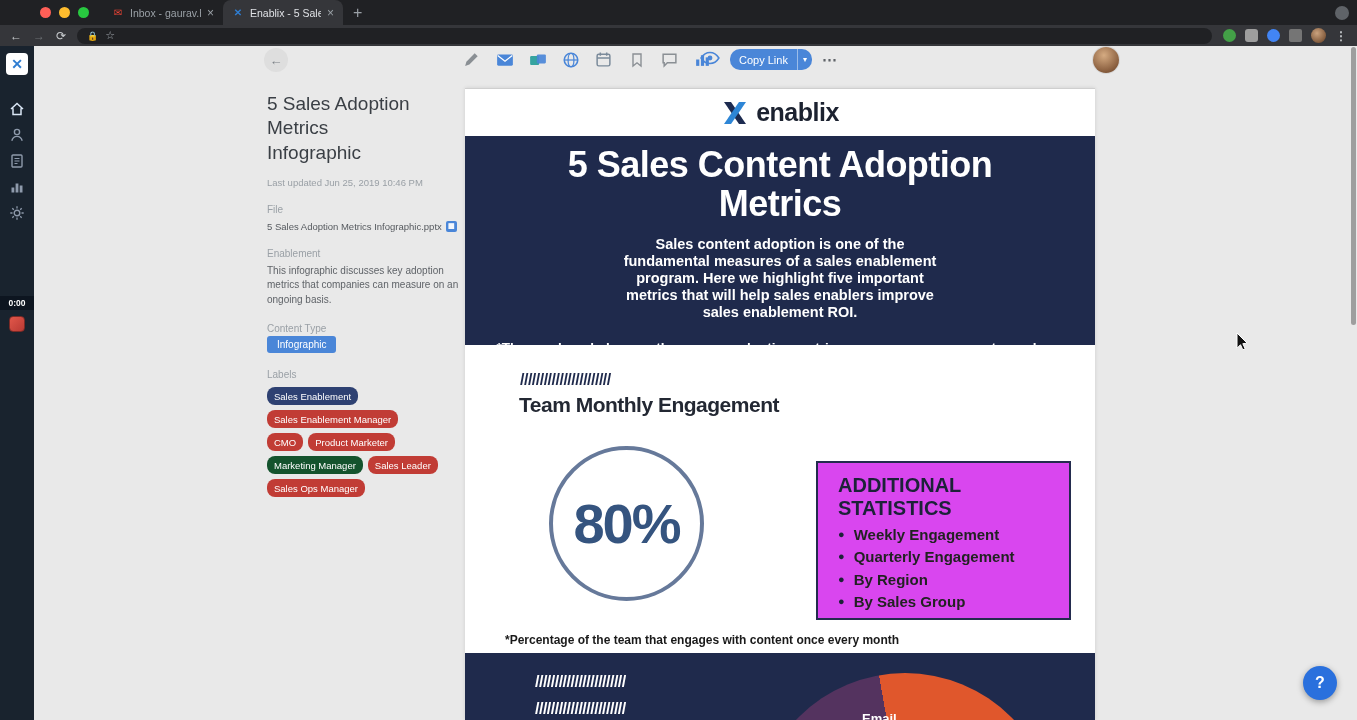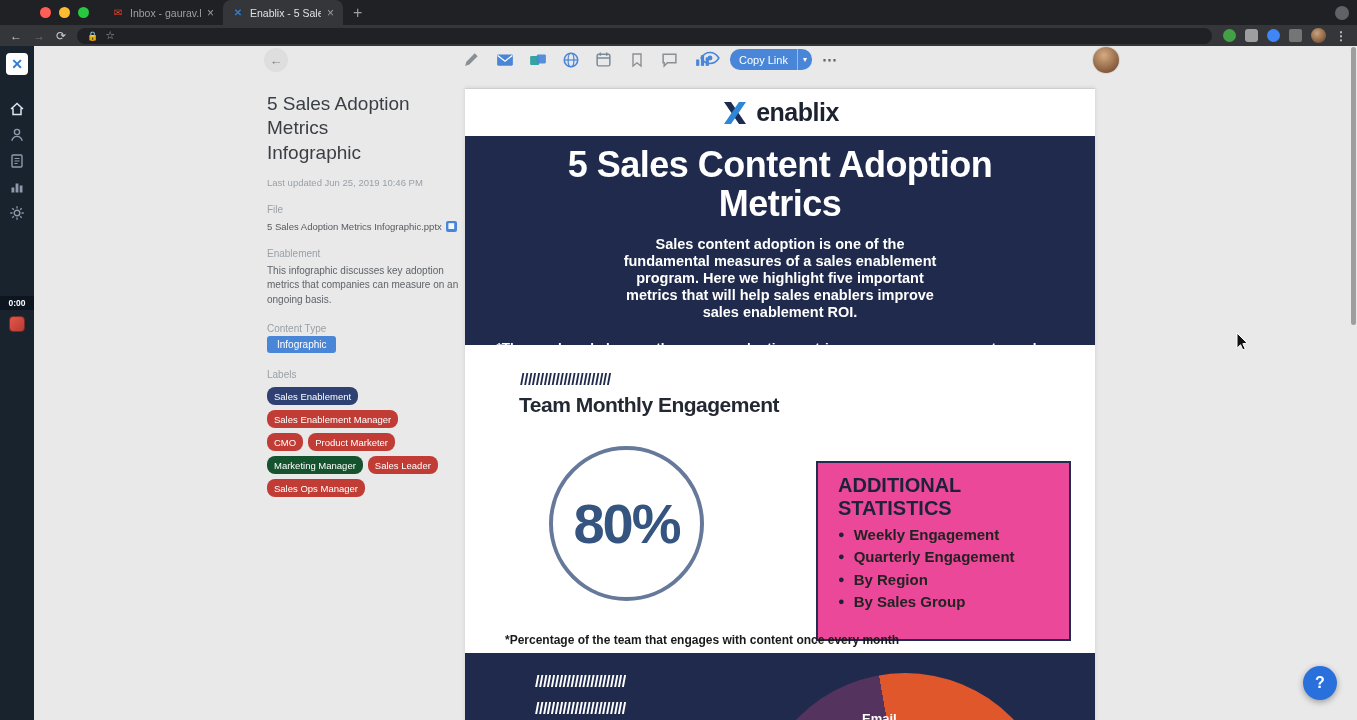--- a/index.html
+++ b/index.html
@@ -69,21 +69,21 @@
   .banner{background:#1f2a4c;height:209px;text-align:center;padding-top:10px}
   .banner-title{font-size:36px;font-weight:700;color:#fff;line-height:1.08;max-width:470px;margin:0 auto;letter-spacing:-.5px}
   .banner-body{font-size:14.5px;font-weight:bold;color:#fff;max-width:338px;margin:12px auto 0;line-height:1.17}
   .banner-note{font-size:13.5px;font-weight:600;color:#fff;margin-top:19px}
   .sec1{position:relative;height:308px;background:#fff}
   .slashes{font-size:16px;font-weight:bold;letter-spacing:-.5px;color:#1f2a4c;white-space:nowrap}
   .s1-slashes{position:absolute;left:55px;top:26px}
   .sec1-title{position:absolute;left:54px;top:48px;font-size:21px;font-weight:700;color:#232833;letter-spacing:-.5px}
   .ringwrap{position:absolute;left:84px;top:101px;width:155px;height:155px;border:4px solid #66799a;border-radius:50%;display:flex;align-items:center;justify-content:center}
   .pct{font-size:56px;font-weight:bold;color:#35547f;letter-spacing:-2px}
-  .statsbox{position:absolute;left:351px;top:116px;width:255px;height:180px;border:2px solid #232c4e;background:#ec4899;padding:11px 0 16px 20px}
+  .statsbox{position:absolute;left:351px;top:116px;width:255px;height:159px;border:2px solid #232c4e;background:#d946ef;padding:11px 0 16px 20px}
   .statsbox h3{font-size:20px;font-weight:800;color:#1c2238}
   .stat{display:flex;align-items:center;gap:9px;margin-top:5.5px;font-size:15px;font-weight:600;color:#222}
   .stat .b{font-size:11px;color:#1c2238;line-height:1}
   .footnote{position:absolute;left:40px;top:288px;font-size:12px;font-weight:600;color:#1a1a1a}
   .sec2{position:relative;height:120px;background:#1f2a4c;overflow:hidden}
   .sec2 .slashes{color:#fff}
   .s2a{position:absolute;left:70px;top:20px}
   .s2b{position:absolute;left:70px;top:47px}
   .pie{position:absolute;left:290px;top:20px;width:300px;height:300px;border-radius:50%;background:conic-gradient(from 350deg,#e0572c 0deg 160deg,#8c3246 160deg 215deg,#54335f 215deg 360deg)}
   .pie-label{position:absolute;left:397px;top:58px;color:#fff;font-weight:bold;font-size:13px;z-index:2}

